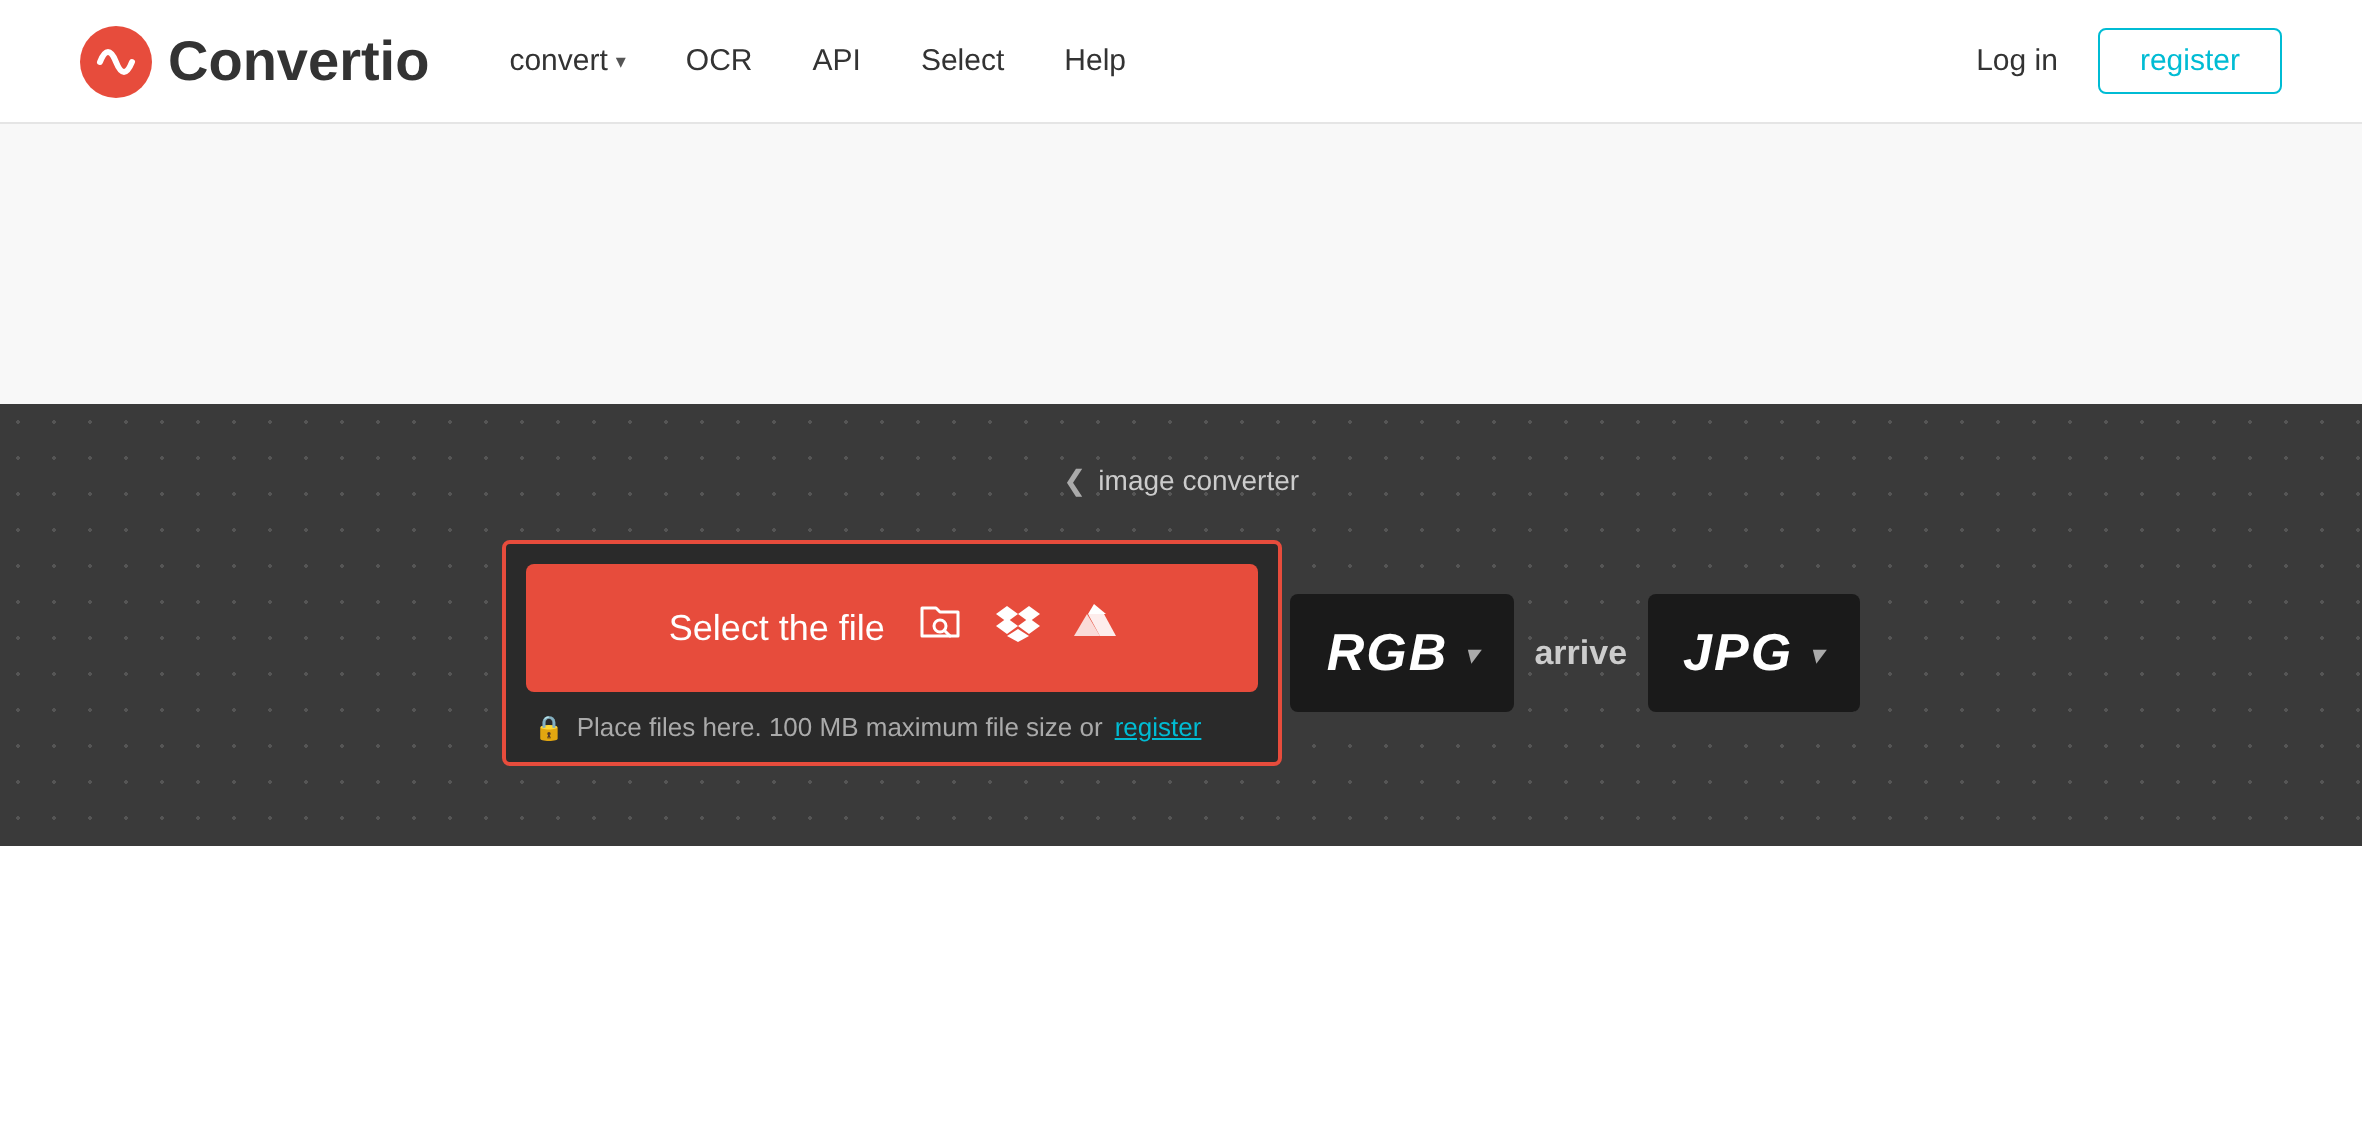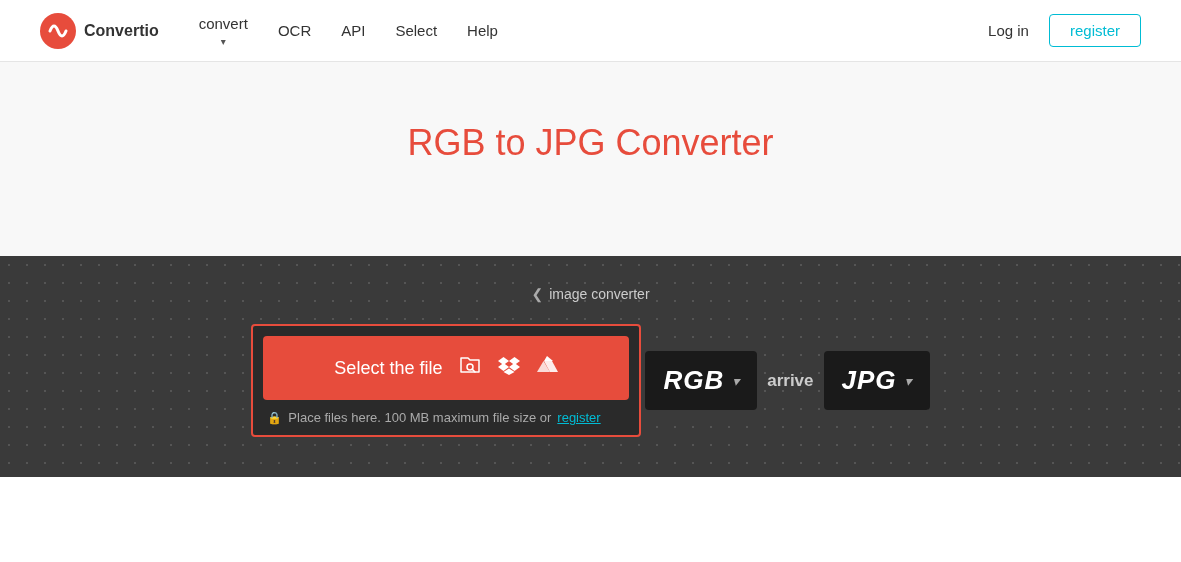--- a/index.html
+++ b/index.html
@@ -19,36 +19,35 @@
       align-items: center;
       gap: 8px;
       margin-right: 40px;
       text-decoration: none;
     }
     .logo-icon {
       width: 36px;
       height: 36px;
     }
     .logo-text {
-      font-size: 16px;
+      font-size: 28px;
       font-weight: 600;
       color: #333;
     }
     .nav-links {
       display: flex;
       align-items: center;
       gap: 30px;
       flex: 1;
     }
     .nav-link {
       font-size: 15px;
       color: #333;
       text-decoration: none;
       cursor: pointer;
-      flex-direction: column;
     }
     .nav-link-convert {
       display: flex;
       align-items: center;
       gap: 4px;
     }
     .chevron-down {
       font-size: 10px;
       color: #555;
     }
@@ -232,21 +231,20 @@
     <a class="nav-link" href="#">Select</a>
     <a class="nav-link" href="#">Help</a>
   </div>
   <div class="nav-auth">
     <a class="login-link" href="#">Log in</a>
     <button class="register-btn">register</button>
   </div>
 </nav>
 
 <section class="hero">
-  <h1 class="hero-title">RGB to JPG Converter</h1>
 </section>
 
 <section class="converter-section">
   <div class="breadcrumb-bar">
     <span class="breadcrumb-chevron">❮</span>
     <span class="breadcrumb-text">image converter</span>
   </div>
 
   <div class="converter-row">
 

